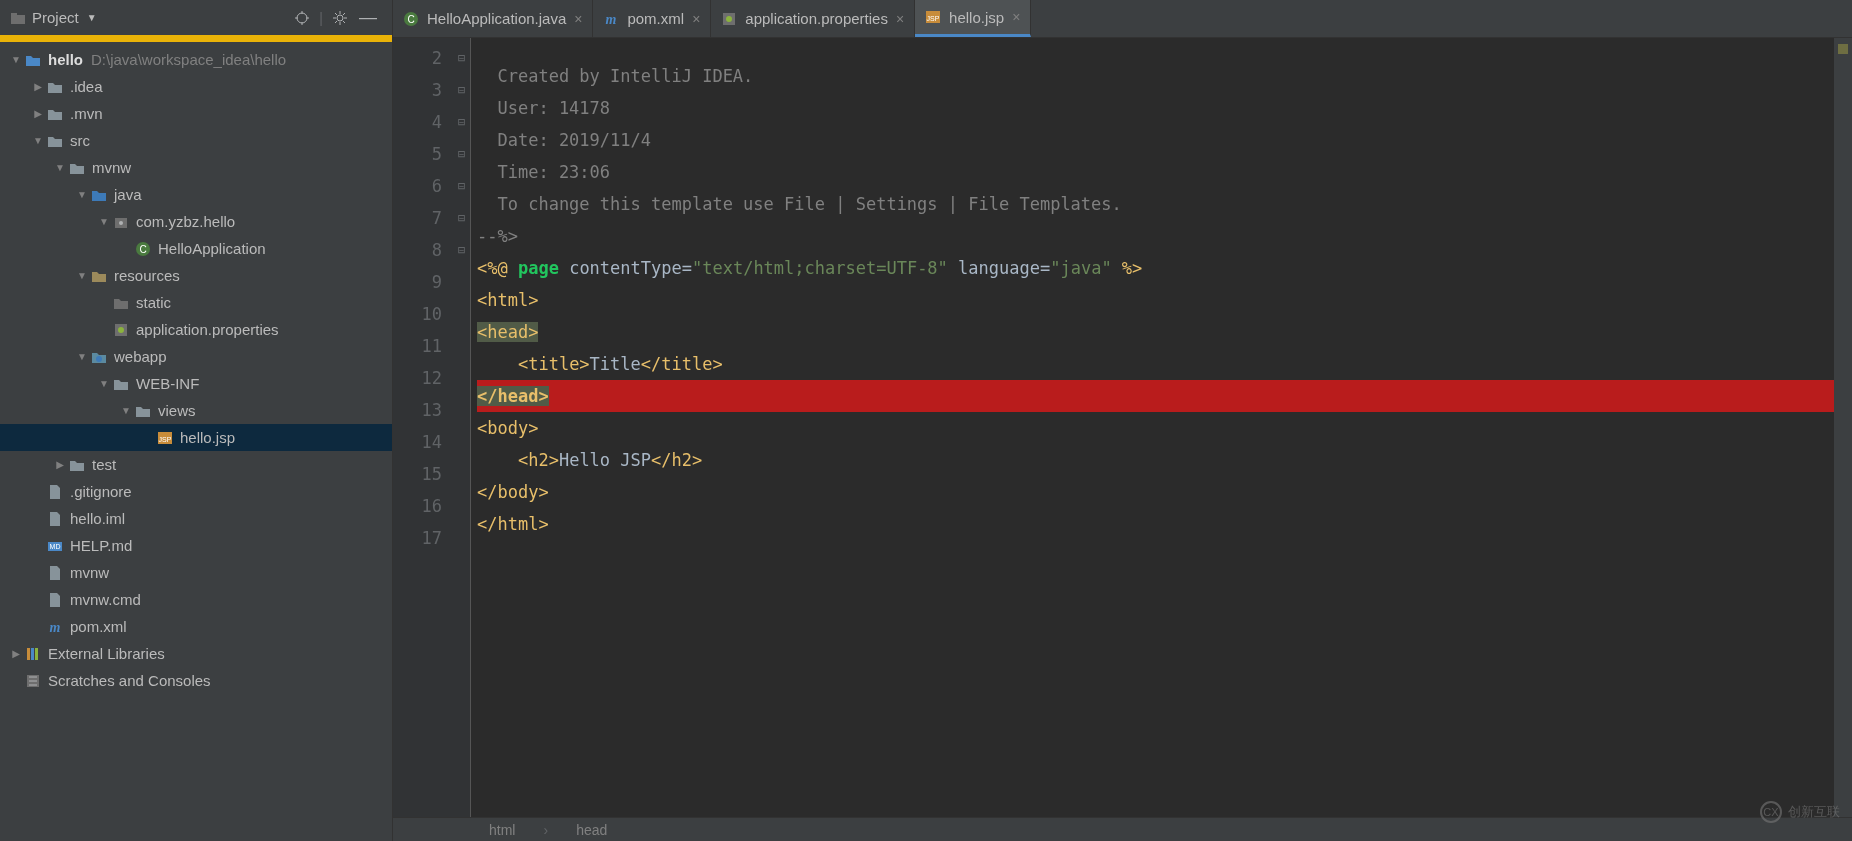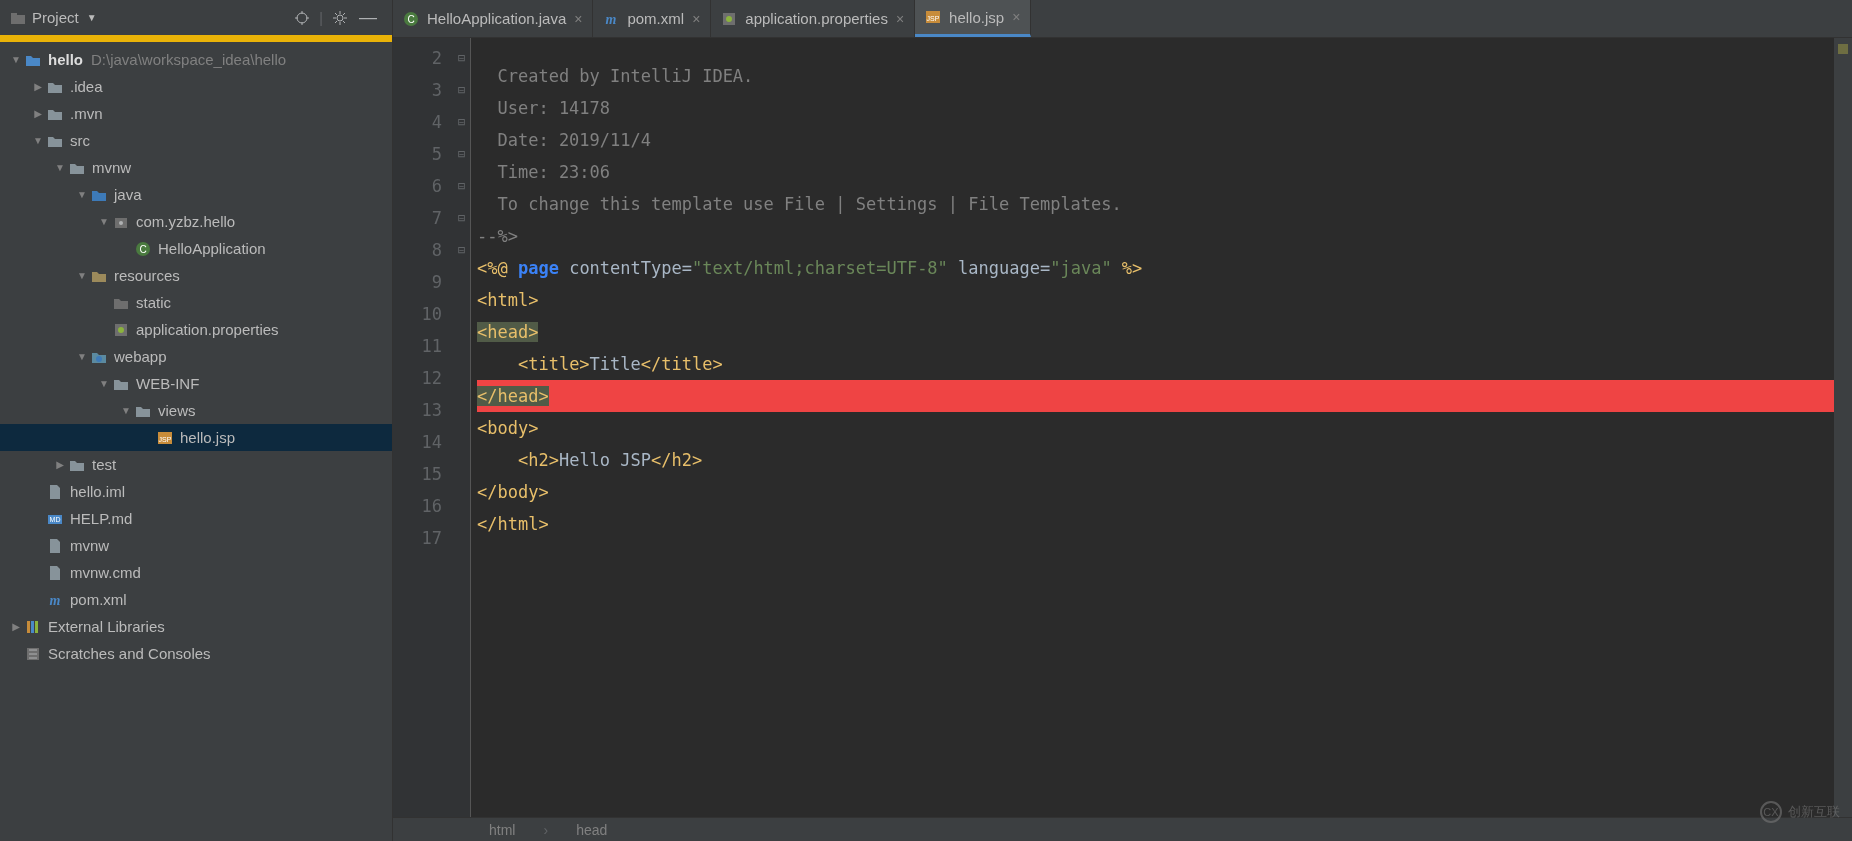--- a/index.html
+++ b/index.html
@@ -126,24 +126,24 @@
 .code {
   flex: 1;
   font-family: "Consolas", "Monaco", monospace;
   font-size: 17px;
   line-height: 32px;
   padding: 22px 0 0 6px;
   white-space: pre;
   position: relative;
 }
 .code .line { height: 32px; }
-.code .hl-line { background: #ef4444; width: 100%; display: block; }
+.code .hl-line { background: #b91c1c; width: 100%; display: block; font-weight: bold; }
 .code .tag { color: #e8bf6a; }
 .code .tag-hl { color: #e8bf6a; background: #515b47; }
-.code .kw { color: #3b82f6; font-weight: bold; }
+.code .kw { color: #22c55e; font-weight: bold; }
 .code .str { color: #6a8759; }
 .code .txt { color: #a9b7c6; }
 .code .cm { color: #808080; }
 
 .right-gutter {
   width: 18px;
   background: #3c3f41;
   display: flex;
   flex-direction: column;
   align-items: center;
@@ -391,20 +391,30 @@
             <span class="label">test</span>
           </div>
           <div class="tree-item">
             <span class="indent" style="width: 30px;"></span>
             <span class="arrow"></span>
             <span class="icon">
               <svg width="16" height="16">
                 <path d="M3 1h7l3 3v11H3z" fill="#87939a"></path>
               </svg>
             </span>
+            <span class="label">.gitignore</span>
+          </div>
+          <div class="tree-item">
+            <span class="indent" style="width: 30px;"></span>
+            <span class="arrow"></span>
+            <span class="icon">
+              <svg width="16" height="16">
+                <path d="M3 1h7l3 3v11H3z" fill="#87939a"></path>
+              </svg>
+            </span>
             <span class="label">hello.iml</span>
           </div>
           <div class="tree-item">
             <span class="indent" style="width: 30px;"></span>
             <span class="arrow"></span>
             <span class="icon">
               <svg width="16" height="16">
                 <rect x="1" y="4" width="14" height="9" fill="#4a88c7"></rect>
                 <text x="8" y="11" text-anchor="middle" fill="#fff" font-size="7" font-family="Arial">MD</text>
               </svg>

